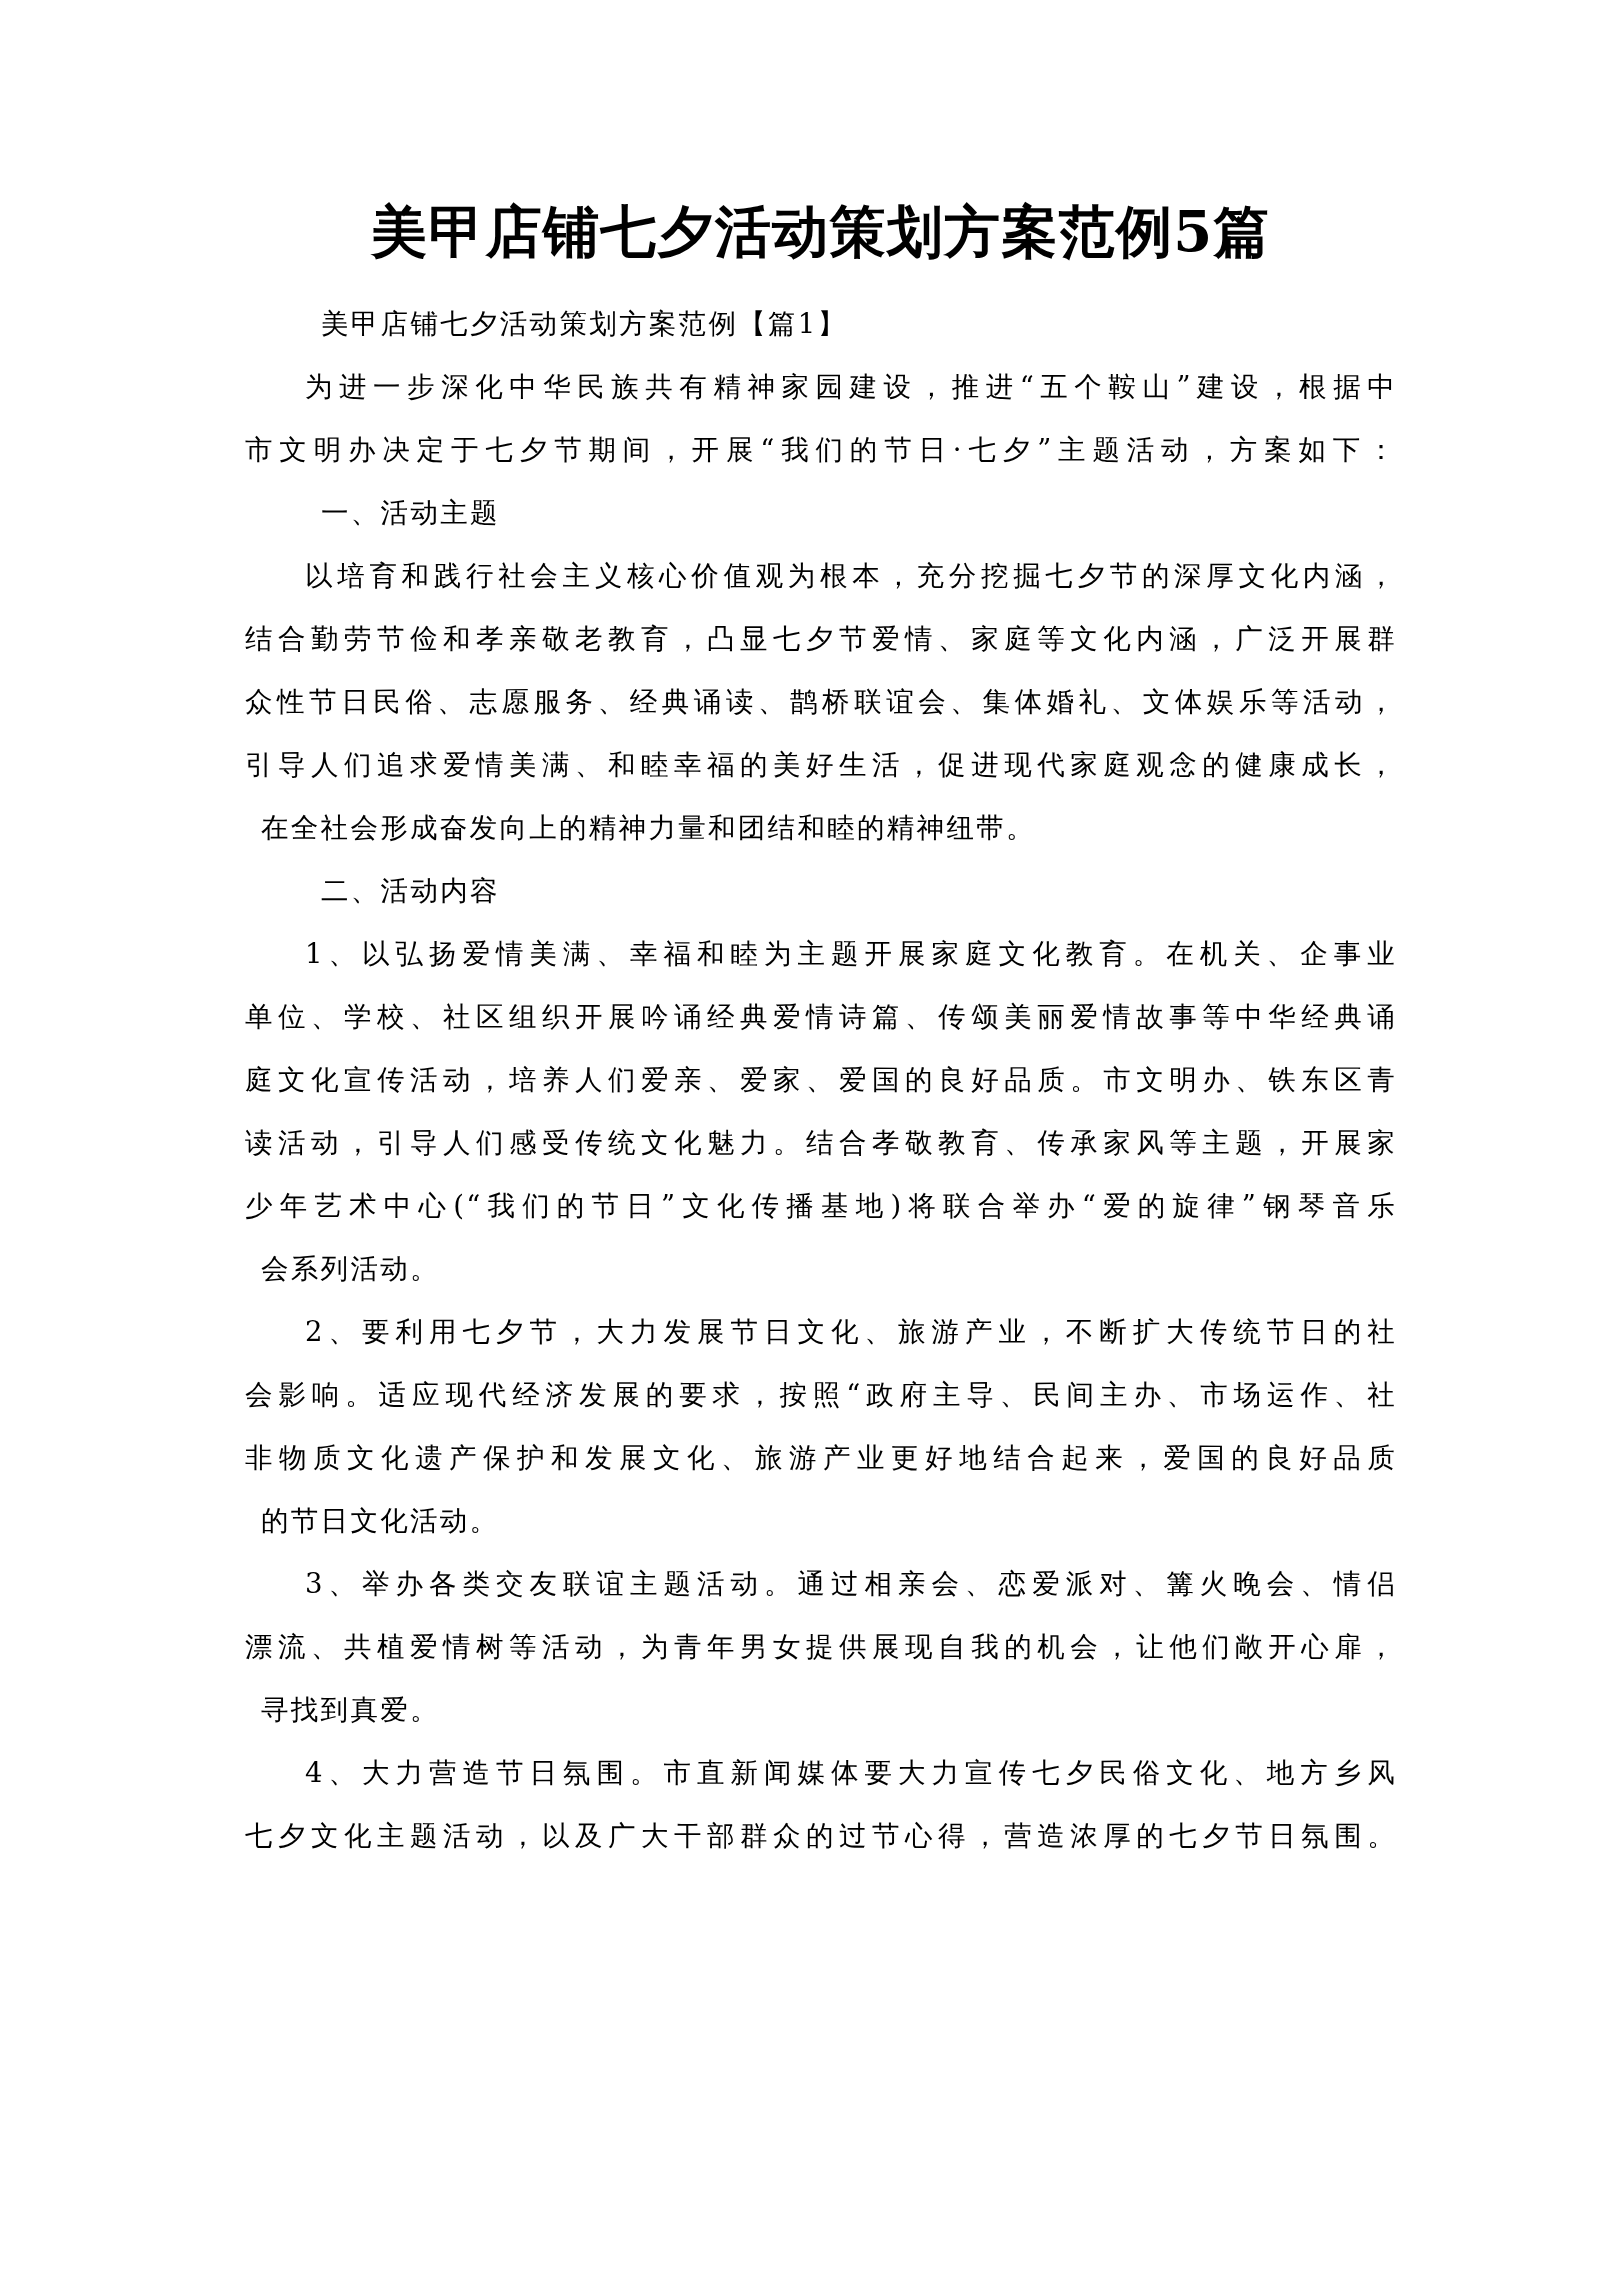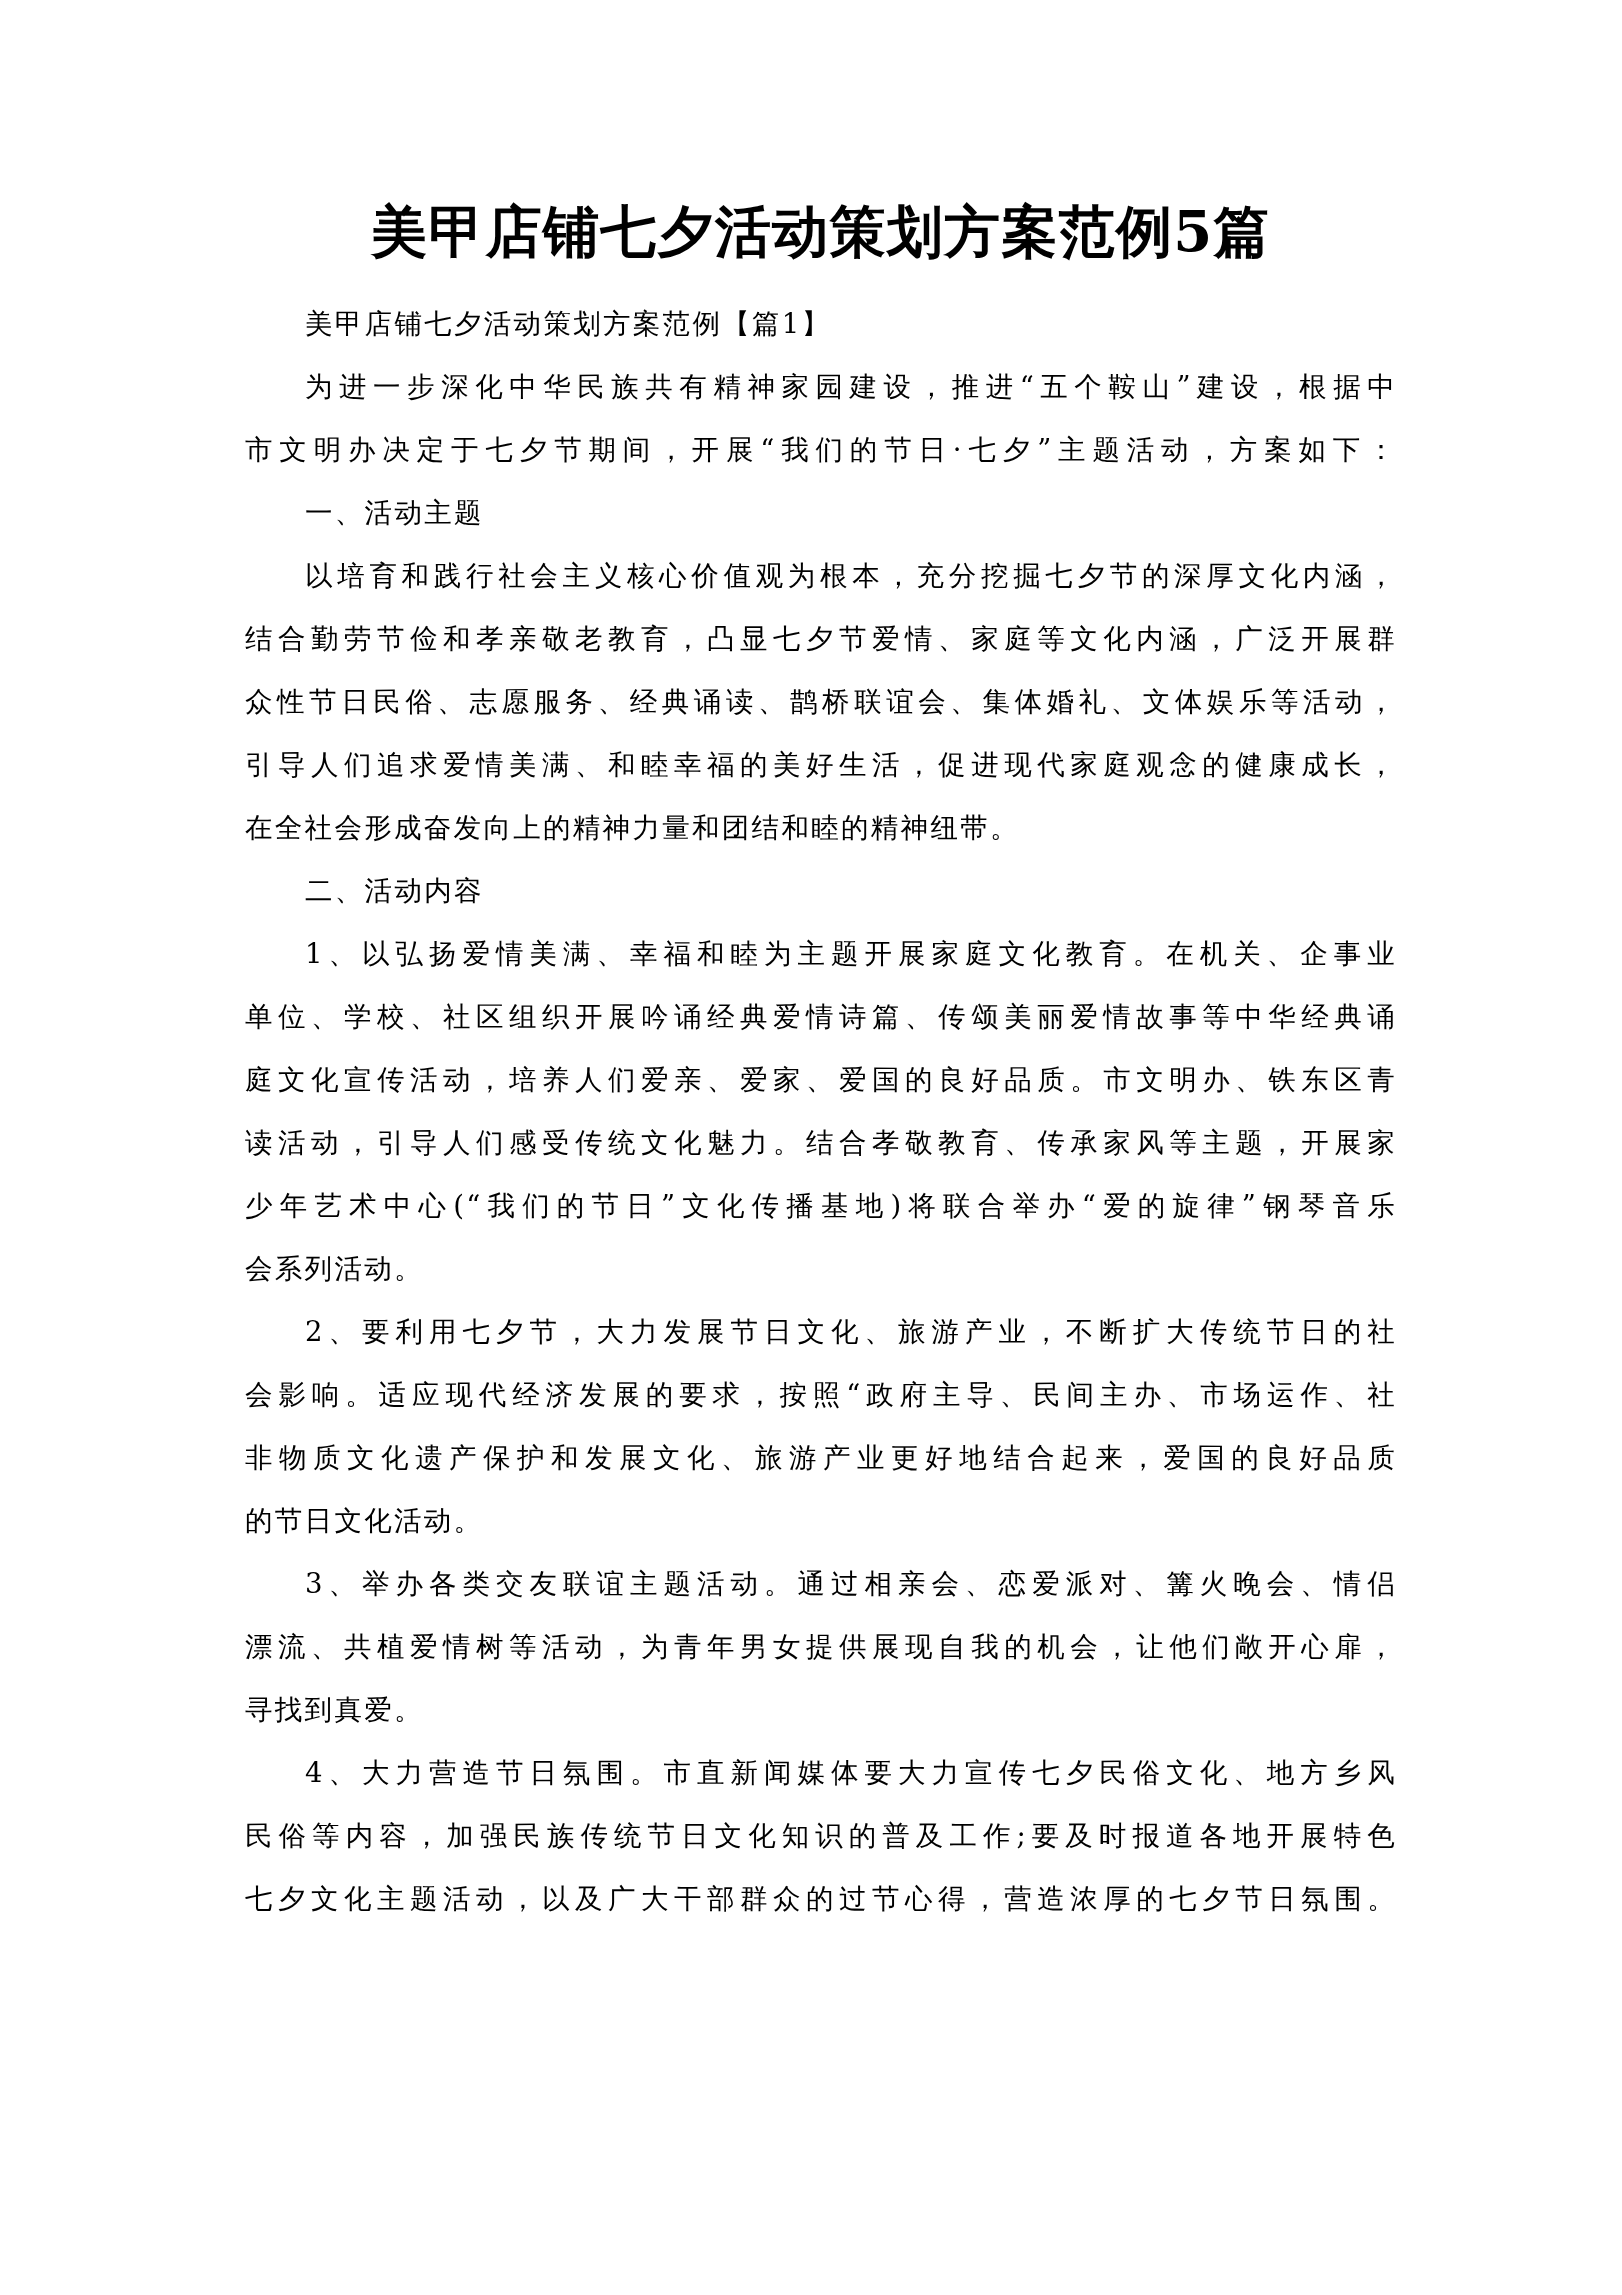--- a/index.html
+++ b/index.html
@@ -51,20 +51,21 @@
     .line {
       display: block;
       white-space: nowrap;
       text-align: justify;
       text-align-last: justify;
       height: 63px;
       overflow: visible;
     }
     .line.last {
       text-align-last: left;
+      margin-left: 16px;
     }
     .line.first {
       padding-left: 60px;
     }
   </style>
 </head>
 <body>
 
 <div class="page">
   <div class="title">美甲店铺七夕活动策划方案范例5篇</div>
@@ -106,18 +107,17 @@
     </div>
 
     <div class="para-group">
       <span class="line para first">3、举办各类交友联谊主题活动。通过相亲会、恋爱派对、篝火晚会、情侣</span>
       <span class="line para">漂流、共植爱情树等活动，为青年男女提供展现自我的机会，让他们敞开心扉，</span>
       <span class="line para last">寻找到真爱。</span>
     </div>
 
     <div class="para-group">
       <span class="line para first">4、大力营造节日氛围。市直新闻媒体要大力宣传七夕民俗文化、地方乡风</span>
-      <span class="line para">民俗等内容，加强民族传统节日文化知识的普及工作;要及时报道各地开展特色</span>
       <span class="line para">七夕文化主题活动，以及广大干部群众的过节心得，营造浓厚的七夕节日氛围。</span>
     </div>
   </div>
 </div>
 
 
 </body></html>

